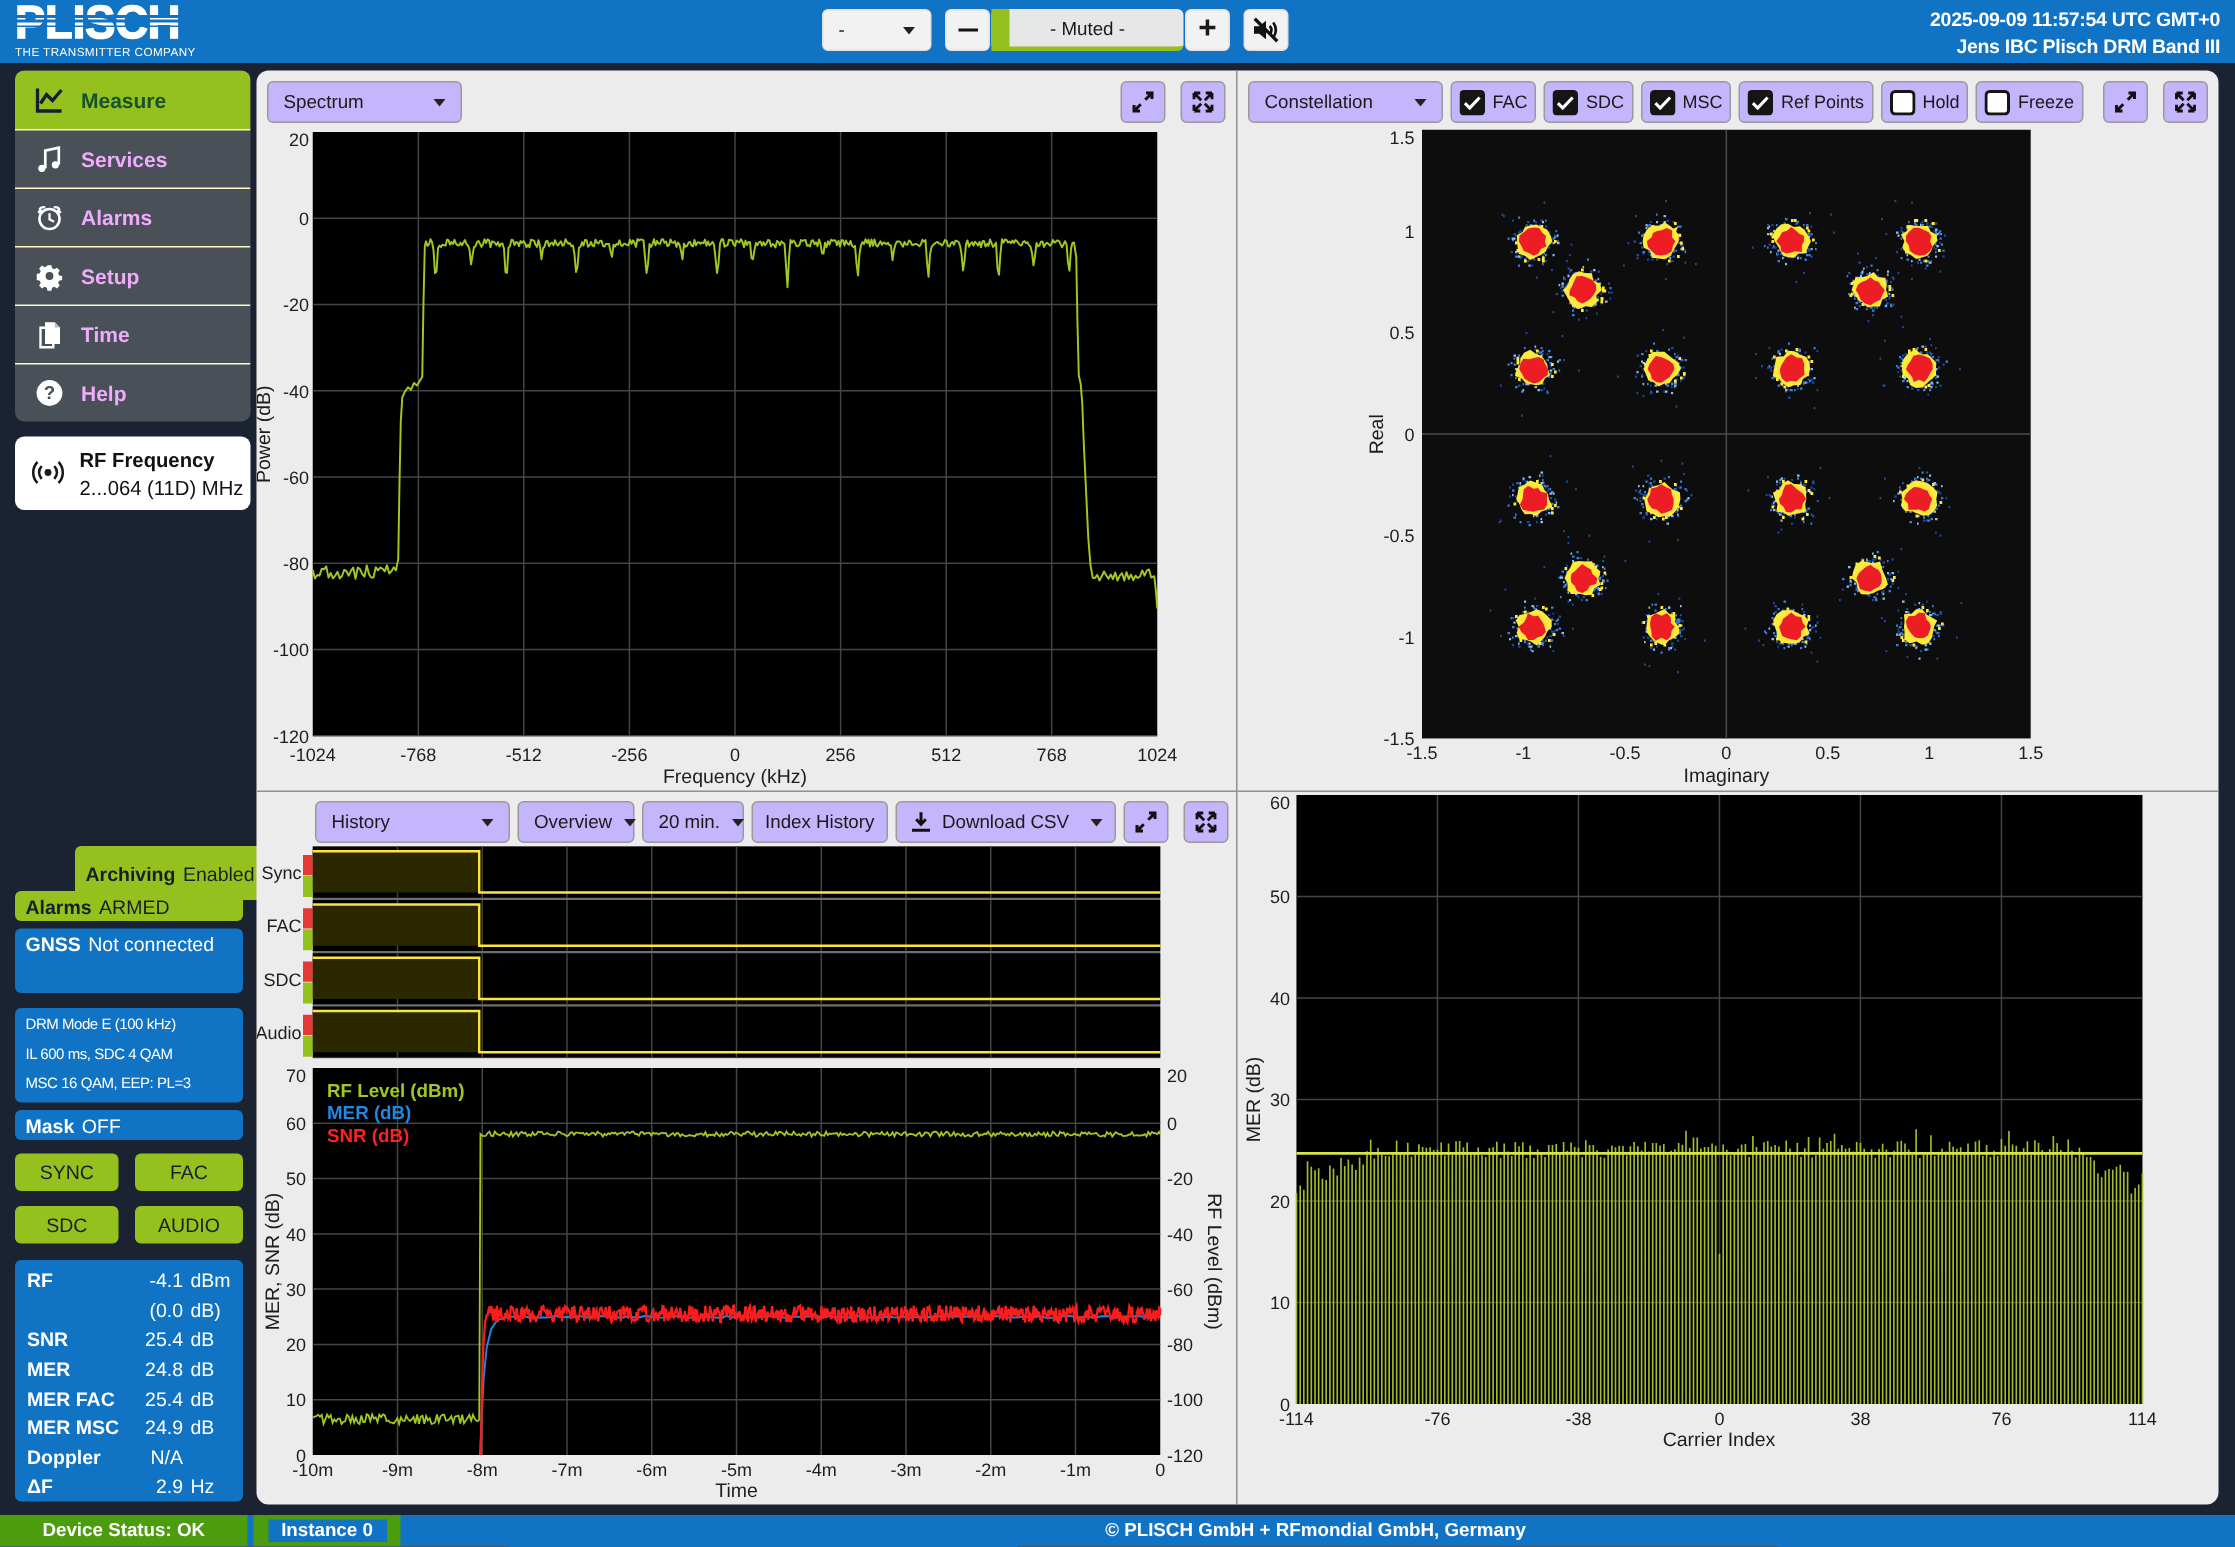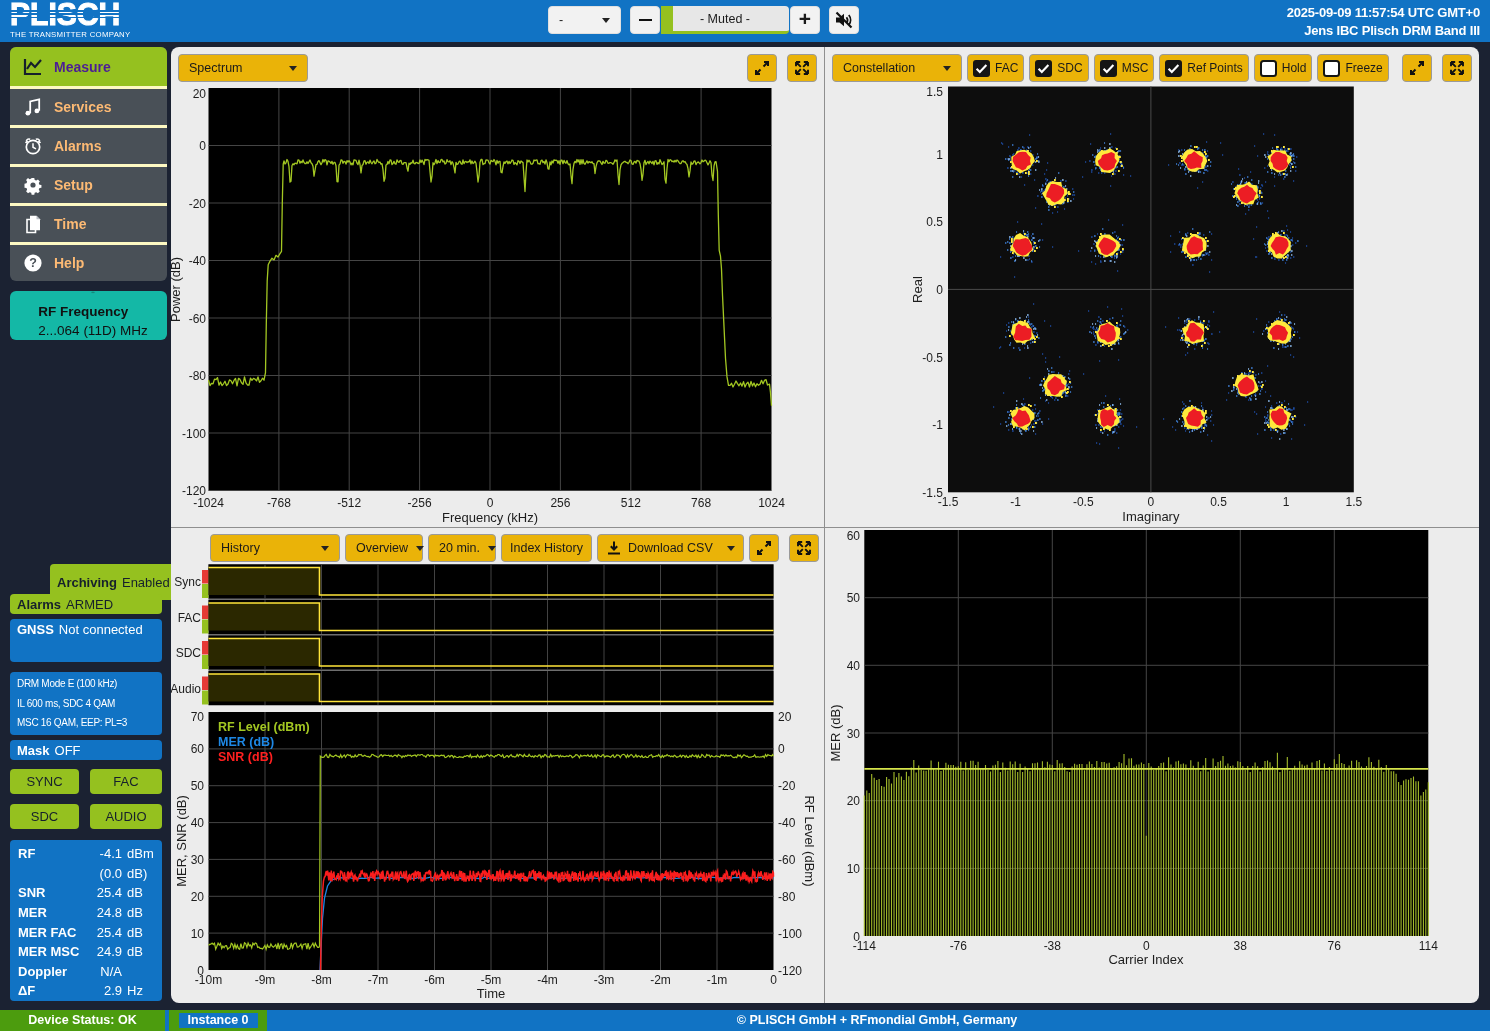--- a/index.html
+++ b/index.html
@@ -7,37 +7,37 @@
 .bbar { position:absolute; left:0; top:1010px; width:1490px; height:21px; background:#1173c4; }
 .main { position:absolute; left:171px; top:47px; width:1308px; height:956px; background:#ececec; border-radius:8px; }
 .q { position:absolute; overflow:hidden; }
 .qtl { left:0; top:0; width:654px; height:481px; border-right:1px solid #8f8f8f; border-bottom:1px solid #8f8f8f; }
 .qtr { left:654px; top:0; width:654px; height:481px; border-bottom:1px solid #8f8f8f; }
 .qbl { left:0; top:481px; width:654px; height:475px; border-right:1px solid #8f8f8f; }
 .qbr { left:654px; top:481px; width:654px; height:475px; }
 .phead { display:flex; align-items:center; padding:4px 7px 0 7px; gap:5px; position:relative; }
 .qtl .phead, .qtr .phead { height:38px; }
 .qbl .phead, .qbr .phead { height:36px; }
-.btn { height:28px; border:1px solid #9a9a9a; border-radius:4px; background:#eab308; display:flex; align-items:center; font-size:12.5px; color:#1a1a1a; white-space:nowrap; flex:none; }
+.btn { height:28px; border:1px solid #9a9a9a; border-radius:4px; background:#c4b5fd; display:flex; align-items:center; font-size:12.5px; color:#1a1a1a; white-space:nowrap; flex:none; }
 .dd { justify-content:space-between; padding:0 10px; }
 .caret { width:0; height:0; border-left:4.5px solid transparent; border-right:4.5px solid transparent; border-top:5.5px solid #222; margin-left:8px; }
 .cb { padding:0 5px; gap:5px; font-size:12px; }
 .cbx { display:flex; }
 .ib { width:30px; justify-content:center; }
 .iconwrap { margin-left:auto; display:flex; gap:10px; }
 .plain { padding:0 8px; }
 .tk { font-size:12px; fill:#1d1d1d; }
 .ax { font-size:13px; fill:#1d1d1d; }
 .sl { font-size:12px; fill:#1d1d1d; }
 .lg { font-size:12.5px; font-weight:bold; }
 .menu { position:absolute; left:10px; top:47px; width:157px; border-radius:6px; overflow:hidden; background:#495057; }
-.mi { height:39px; display:flex; align-items:center; padding-left:13px; gap:11px; color:#fdba74; font-size:14px; font-weight:bold; border-top:3px solid #fef9c3; }
+.mi { height:39px; display:flex; align-items:center; padding-left:13px; gap:11px; color:#f0abfc; font-size:14px; font-weight:bold; border-top:1px solid #fef9c3; }
 .mi:first-child { border-top:none; }
-.mi.active { background:#95c11f; color:#4c1d95; }
-.rfcard { position:absolute; left:10px; top:291px; width:157px; height:49px; background:#14b8a6; border-radius:6px; display:flex; align-items:center; padding-left:9px; gap:8px;flex-direction:column; }
+.mi.active { background:#95c11f; color:#14532d; }
+.rfcard { position:absolute; left:10px; top:291px; width:157px; height:49px; background:#ffffff; border-radius:6px; display:flex; align-items:center; padding-left:9px; gap:8px; }
 .rft { white-space:nowrap; font-size:13.5px; font-weight:bold; color:#111; line-height:19px; }
 .rfs { white-space:nowrap; font-size:13.5px; color:#111; line-height:19px; }
 .pill { position:absolute; left:10px; width:152px; border-radius:4px; color:#fff; font-size:13px; padding:0 7px; display:flex; align-items:center; white-space:nowrap; }
 .pill b { margin-right:5px; }
 .pg { background:#95c11f; color:#16202c; }
 .pb { background:#1173c4; }
 .gbtn { position:absolute; height:25px; background:#95c11f; border-radius:4px; color:#16202c; font-size:13px; display:flex; align-items:center; justify-content:center; }
 .stats { position:absolute; left:10px; top:840px; width:152px; height:161px; background:#1173c4; border-radius:4px; color:#fff; font-size:13px; padding:4px 6px 0 8px; }
 .srow { display:flex; height:19.6px; align-items:center; white-space:nowrap; }
 .srow b { flex:none; }

